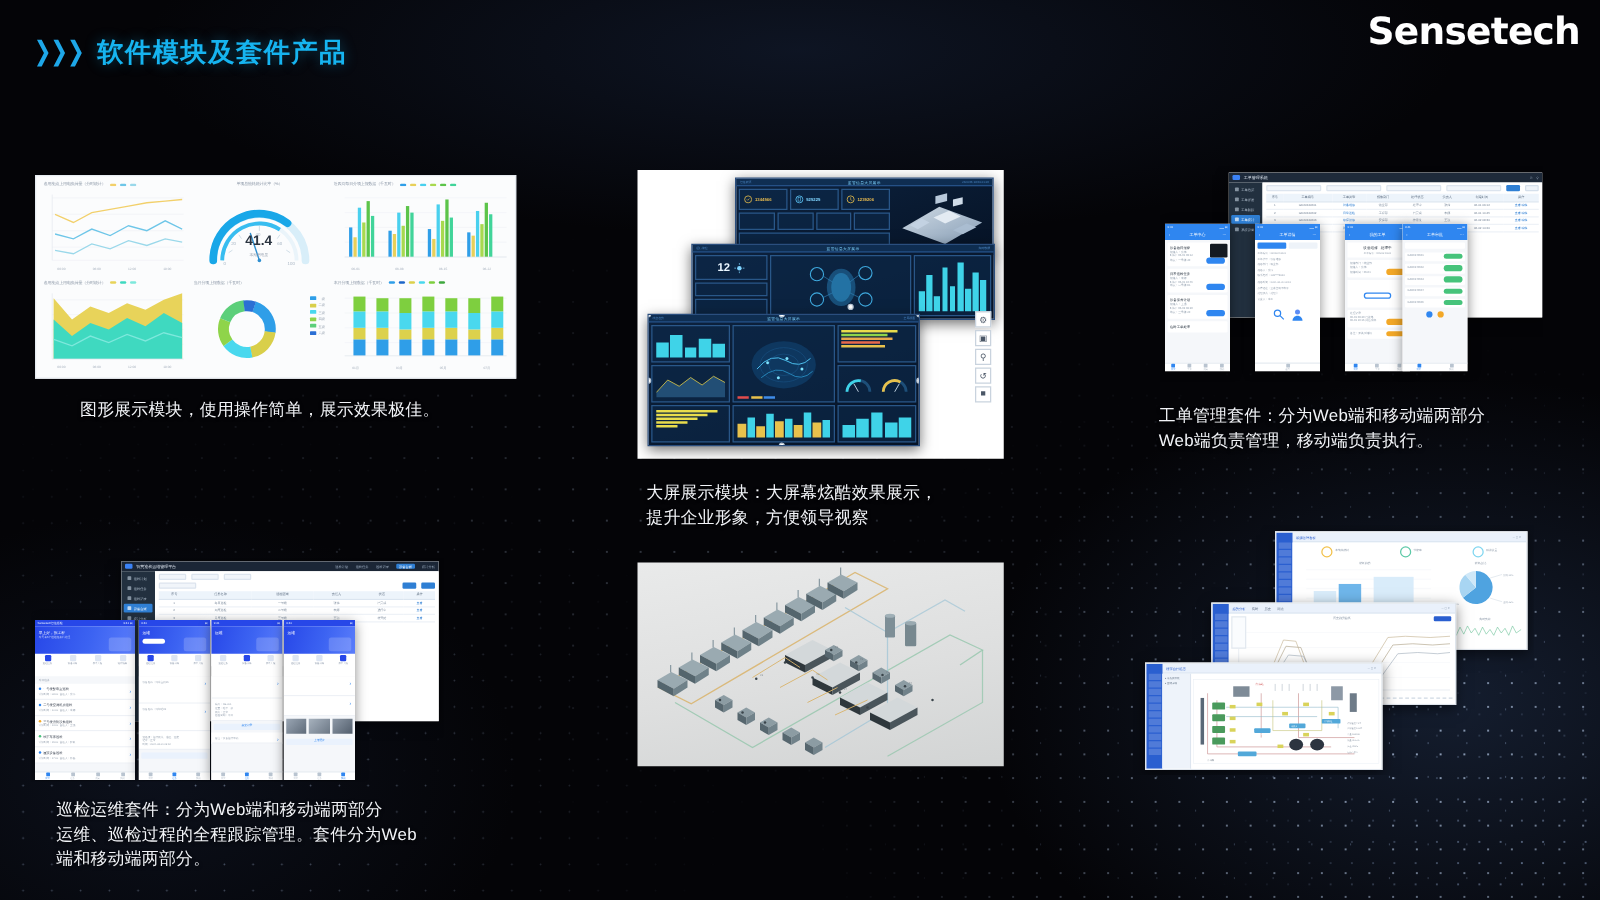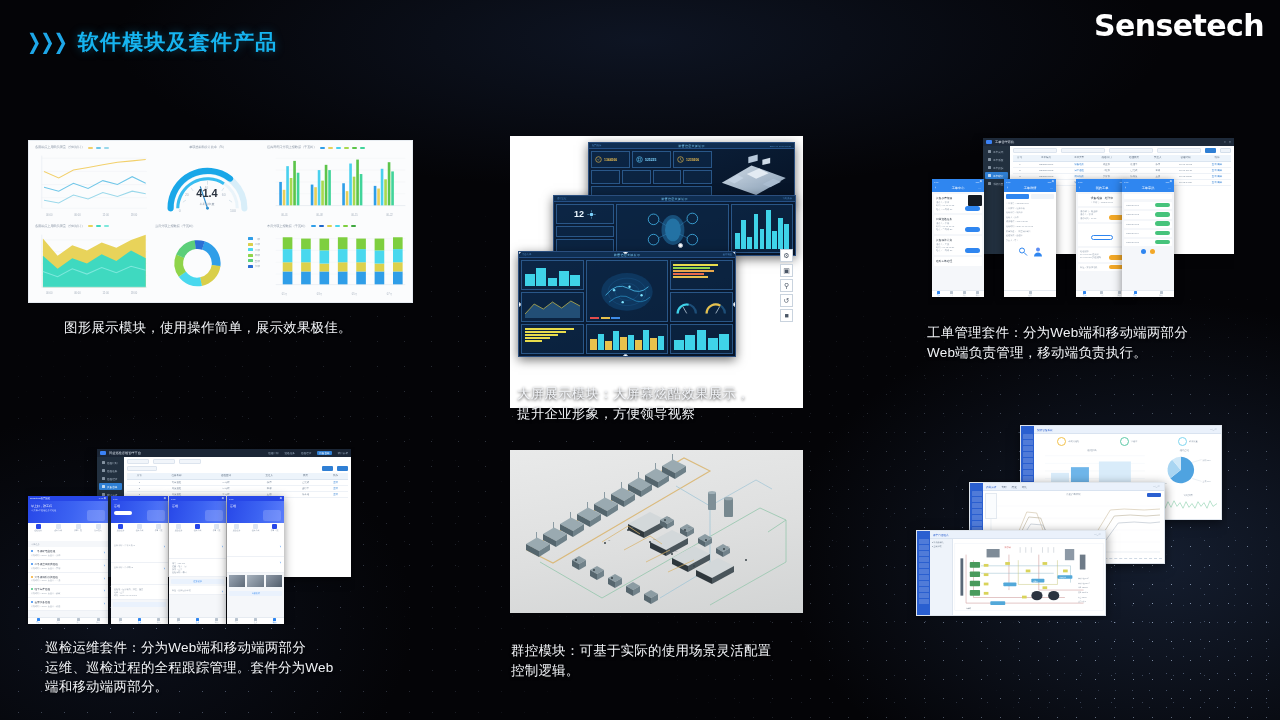--- a/index.html
+++ b/index.html
@@ -129,21 +129,21 @@
   }
   .donut-legend {
     position: absolute; right: 2px; top: 14px;
     display: flex; flex-direction: column; gap: 1.5px;
   }
   .donut-legend div { display: flex; align-items: center; gap: 2px; font-size: 2.6px; color: #9aa5b2; }
   .donut-legend i { width: 5px; height: 3px; display: block; border-radius: 0.5px; }
 
   
   #shot-led {
-    left: 510px; top: 136px; width: 293px; height: 272px;
+    left: 510px; top: 136px; width: 293px; height: 231px;
     background: #ffffff;
   }
   .led-screen {
     position: absolute;
     background: linear-gradient(160deg, #0d2340 0%, #091a31 55%, #061326 100%);
     border: 0.5px solid #2a4e7e;
     box-shadow: 0 3px 10px rgba(0,0,0,0.55);
     overflow: hidden;
   }
   #led-a { left: 78px; top: 6px; width: 207px; height: 62px; }
@@ -1587,22 +1587,20 @@
           <text x="121" y="78">V2</text>
           <text x="143" y="90">V3</text>
         <text x="165" y="102">V4</text>
           <text x="158" y="68">P1</text>
           <text x="178" y="78">P2</text>
         <text x="199" y="88">P3</text>
           <text x="217" y="97">P4</text>
       </g>
     </svg>
   </div>
-  <div class="caption" style="left:511px; top:641px;">群控模块：可基于实际的使用场景灵活配置
-控制逻辑。</div>
 
   <div class="shot" id="shot-bms">
 
     <div class="bms-win" style="left:113px;top:5px;width:202px;height:95px">
       <div class="bms-top">
         <span class="bt act">能源管理看板</span>
         <span style="margin-left:auto;margin-right:4px;font-size:2.3px;color:#9aa8ba">─ ◻ ✕</span>
       </div>
       <div class="bms-side">
         <div class="bi2"></div>

